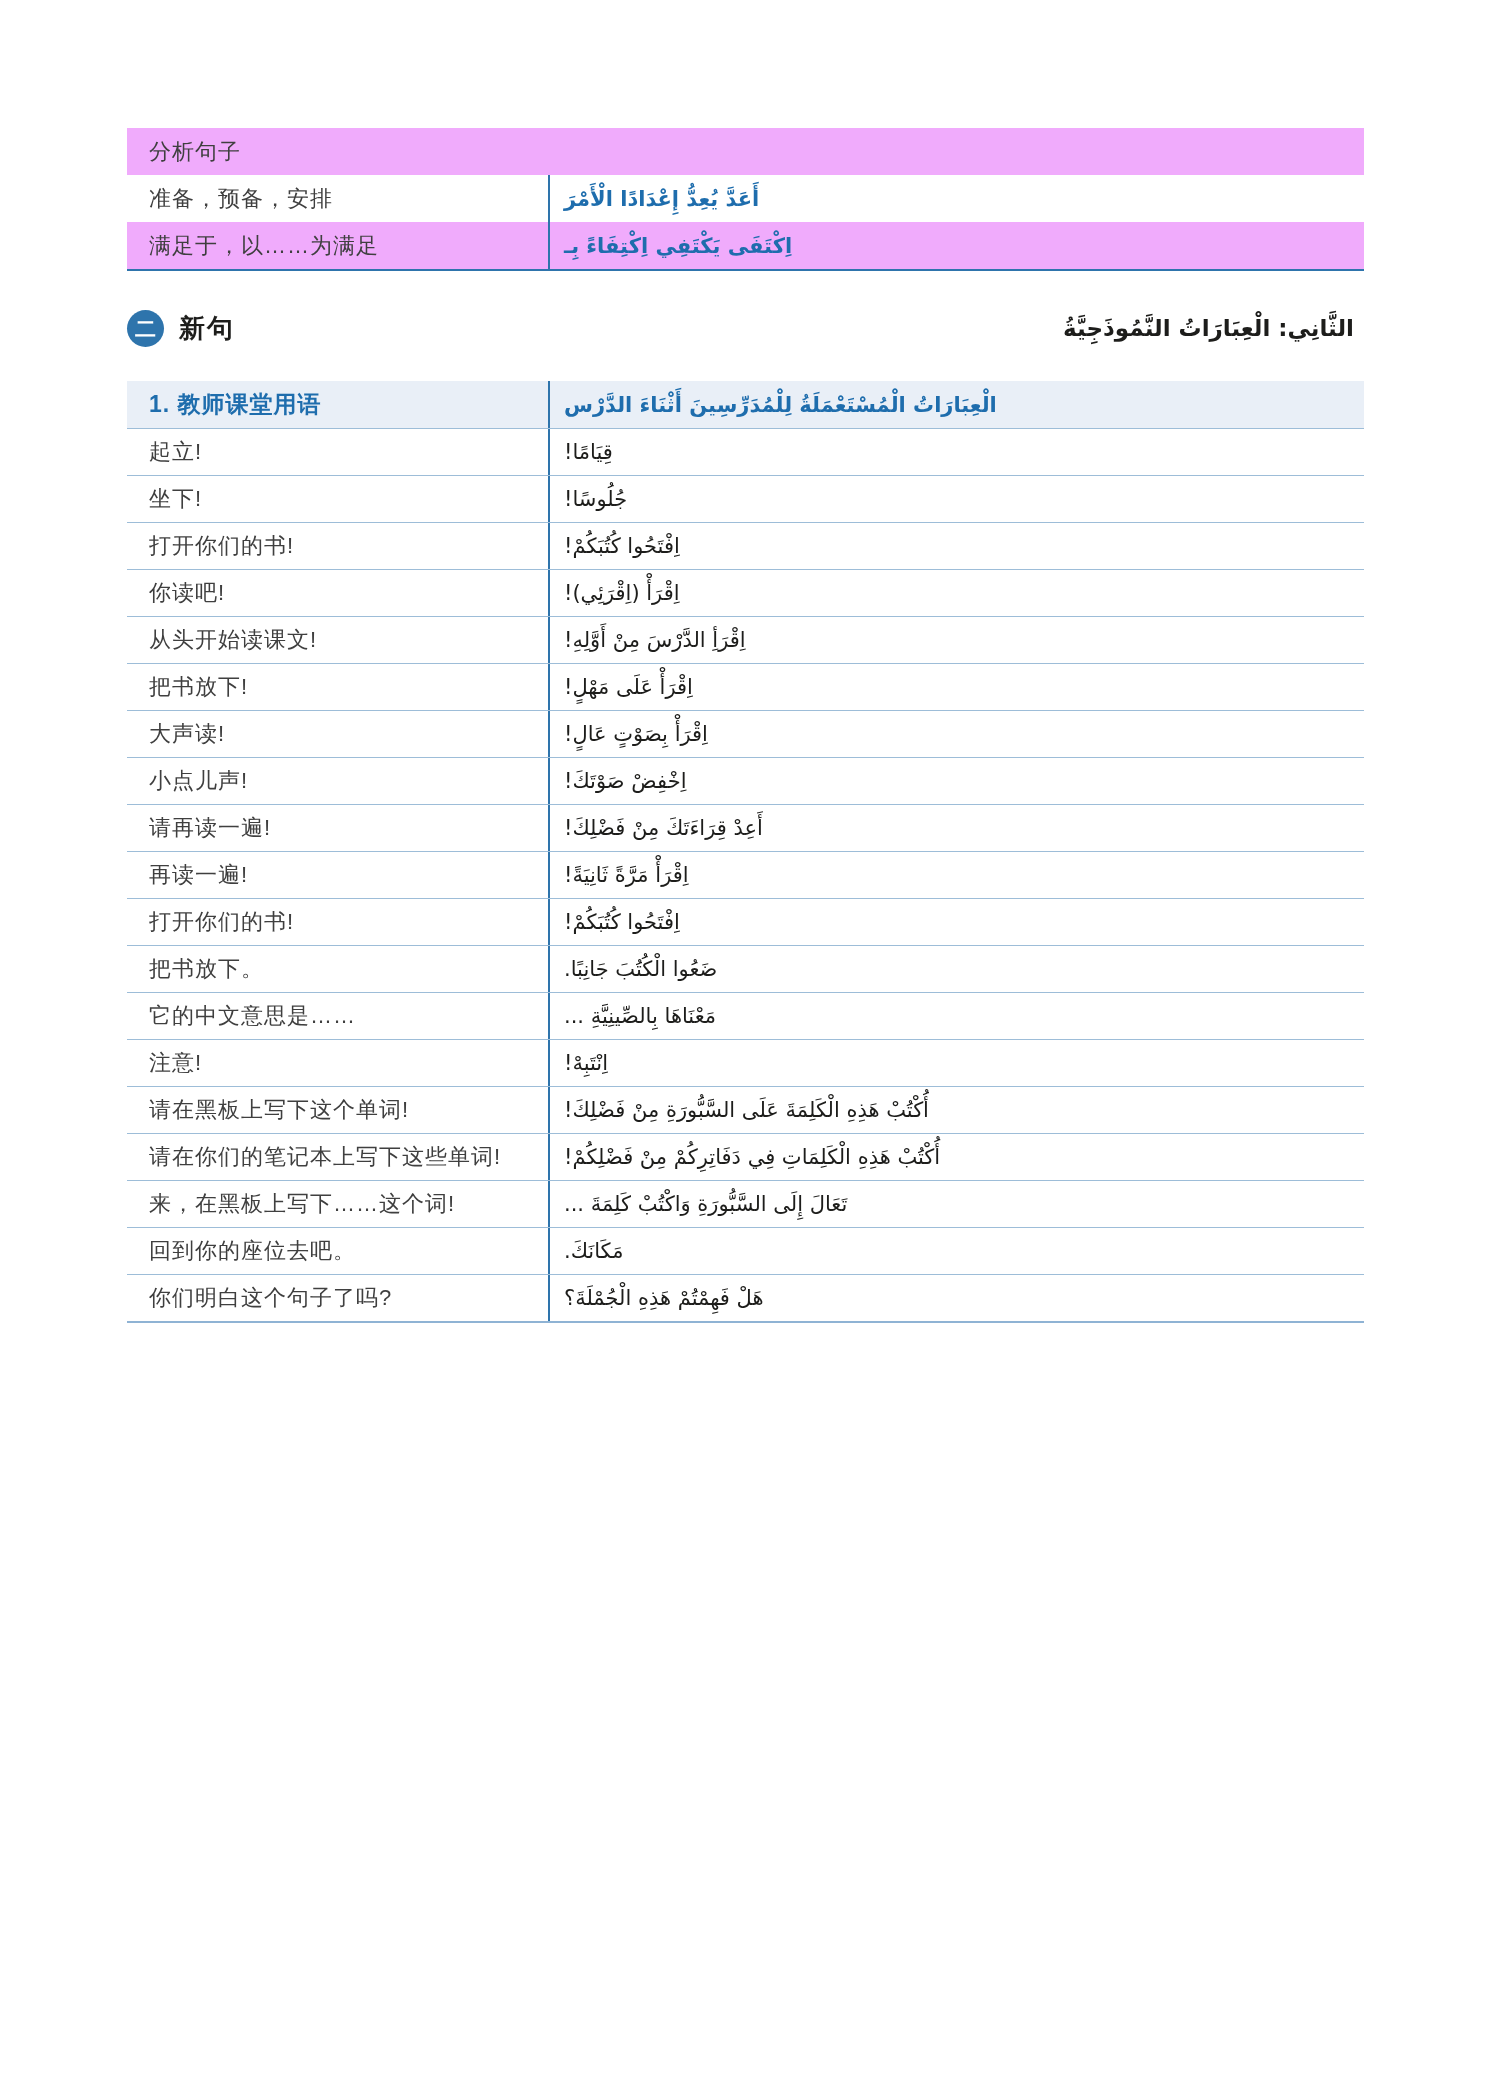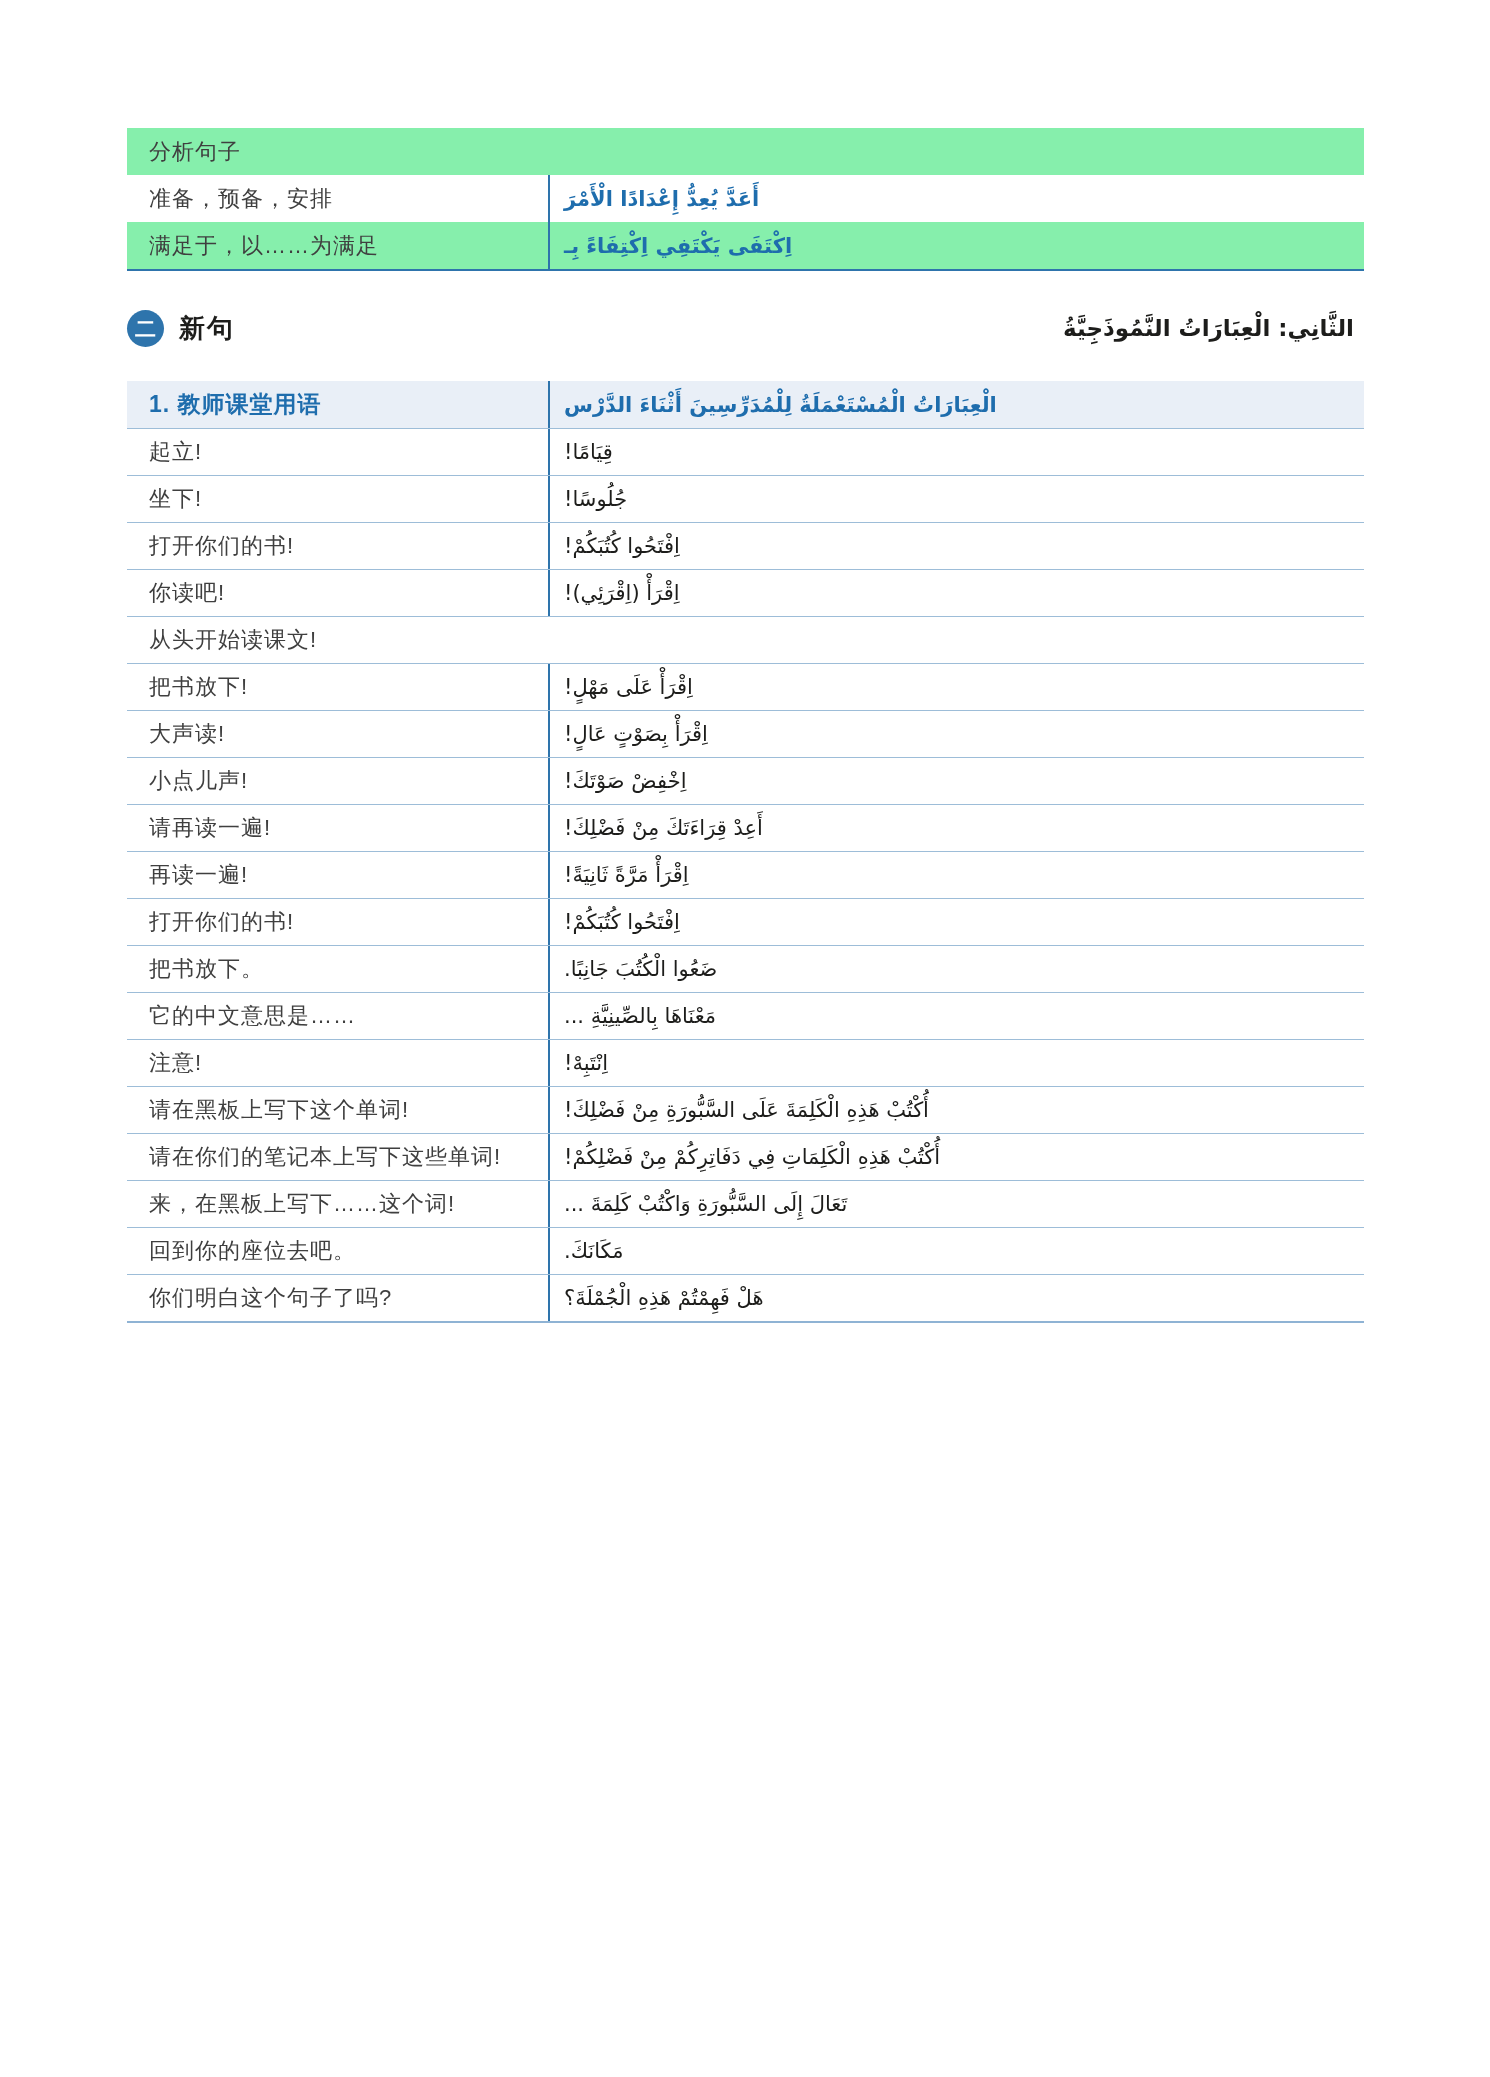--- a/index.html
+++ b/index.html
@@ -25,21 +25,21 @@
     width: 816px; padding-right: 10px; padding-left: 14px;
     justify-content: flex-end;
     font-family: "DejaVu Sans", sans-serif;
     font-size: 21px; color: #1d1d1b;
     border-left: 2px solid #2e74ac;
     align-self: stretch;
   }
 
   
   .vocab-table { border-bottom: 2px solid #2e74ac; }
-  .vocab-table .row.shaded { background: #86efac; }
+  .vocab-table .row.shaded { background: #f0abfc; }
   .vocab-table .cell.ar { color: #1e6dad; font-weight: bold; }
 
   
   .section-header {
     margin-top: 36px; height: 42px;
     display: flex; align-items: center; justify-content: space-between;
   }
   .section-left { display: flex; align-items: center; gap: 15px; }
   .section-num-icon {
     width: 37px; height: 37px; border-radius: 50%;
@@ -136,20 +136,21 @@
     <div class="cell ar" dir="rtl">اِفْتَحُوا كُتُبَكُمْ!</div>
   </div>
 
   <div class="row">
     <div class="cell cn">你读吧!</div>
     <div class="cell ar" dir="rtl">اِقْرَأْ (اِقْرَئِي)!</div>
   </div>
 
   <div class="row">
     <div class="cell cn">从头开始读课文!</div>
+    <div class="cell ar" dir="rtl">اِقْرَأِ الدَّرْسَ مِنْ أَوَّلِهِ!</div>
   </div>
 
   <div class="row">
     <div class="cell cn">把书放下!</div>
     <div class="cell ar" dir="rtl">اِقْرَأْ عَلَى مَهْلٍ!</div>
   </div>
 
   <div class="row">
     <div class="cell cn">大声读!</div>
     <div class="cell ar" dir="rtl">اِقْرَأْ بِصَوْتٍ عَالٍ!</div>

